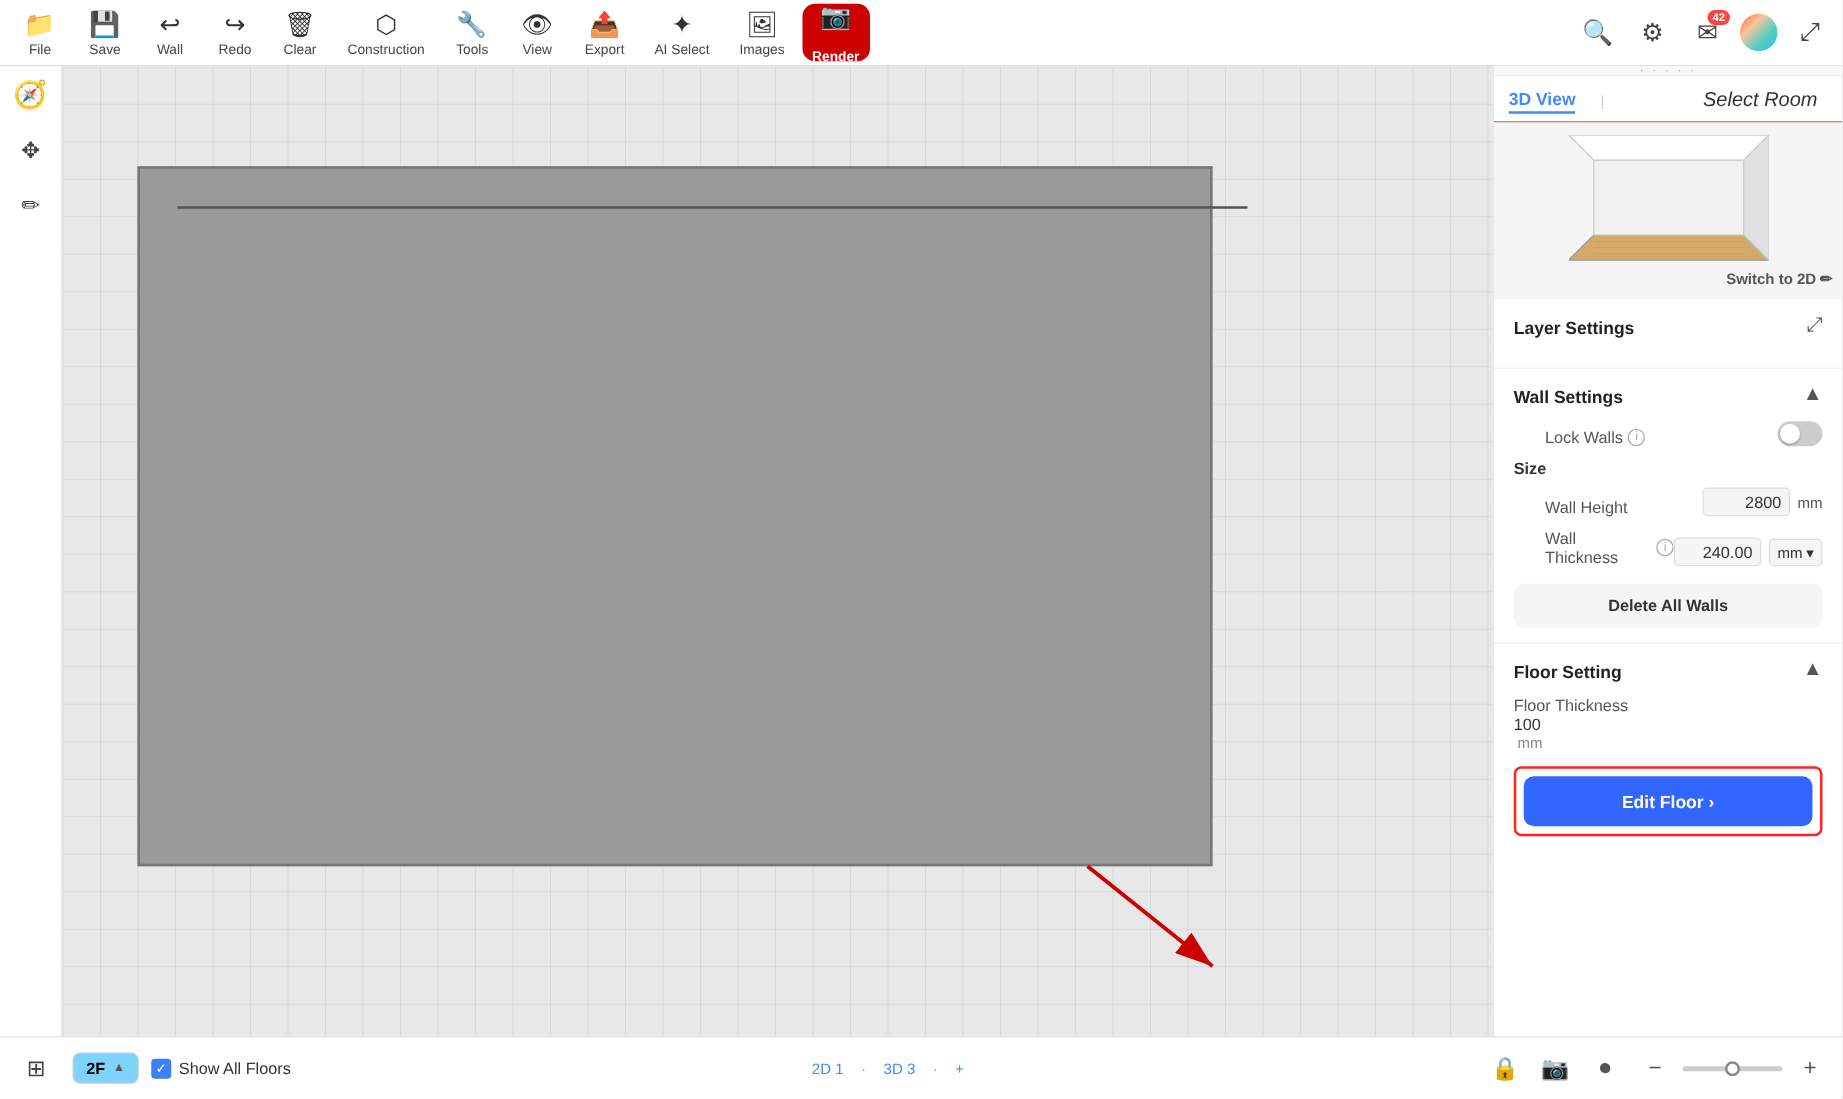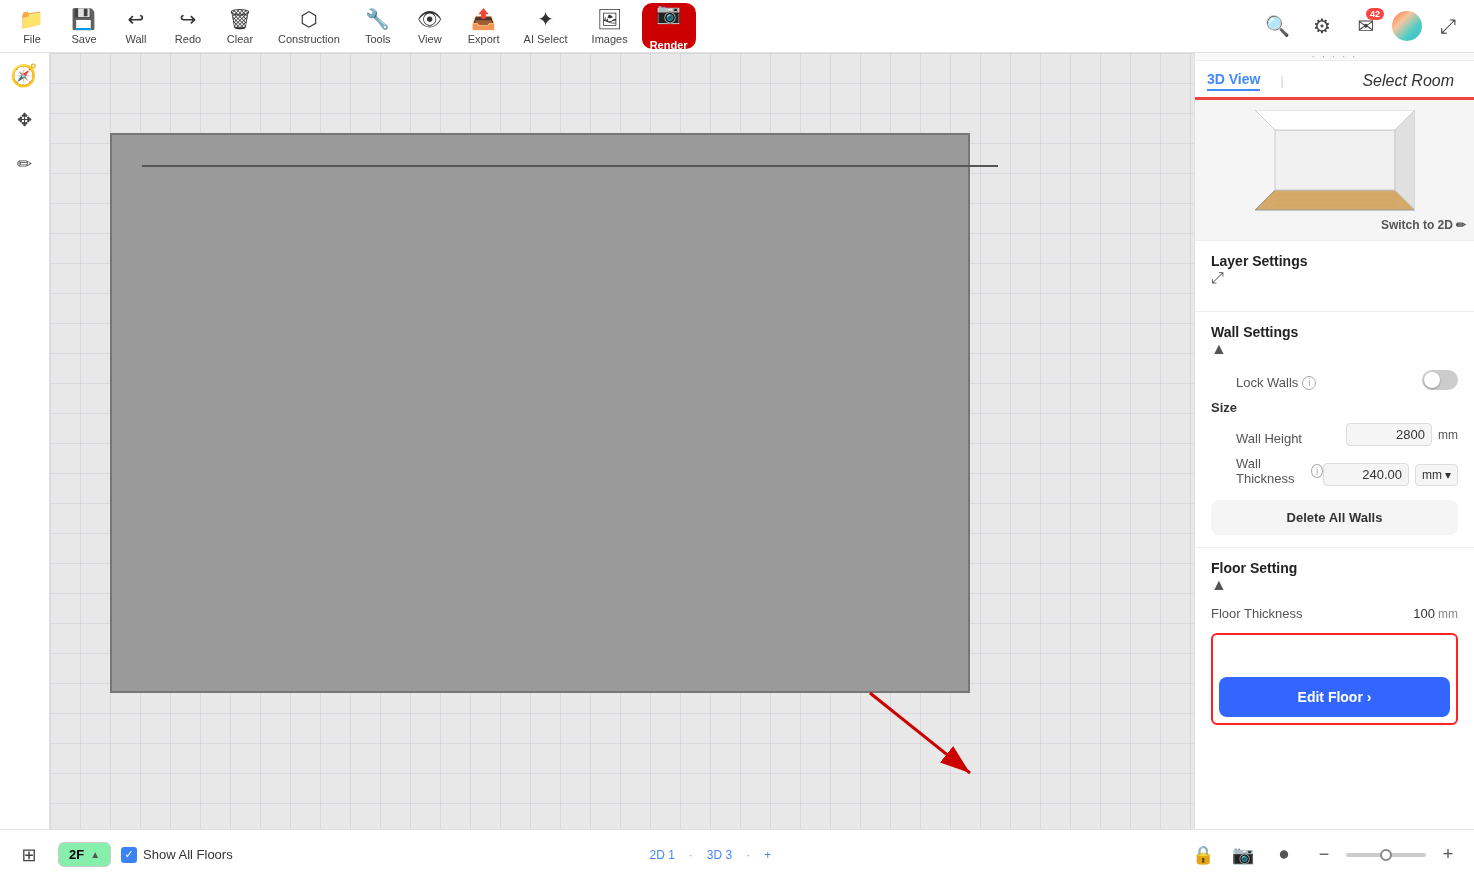--- a/index.html
+++ b/index.html
@@ -254,21 +254,21 @@
       padding: 0 10px;
       gap: 10px;
       flex-shrink: 0;
     }
     .floor-select-group {
       display: flex;
       align-items: center;
       gap: 8px;
     }
     .floor-badge {
-      background: #86efac;
+      background: #7dd3fc;
       border: 1px solid #ccc;
       border-radius: 6px;
       padding: 4px 10px;
       font-size: 13px;
       font-weight: 600;
       display: flex;
       align-items: center;
       gap: 6px;
       cursor: pointer;
     }
@@ -379,21 +379,21 @@
 
     
     .view-3d-section {
       border-bottom: 1px solid #eee;
       padding-bottom: 0;
     }
     .view-3d-tabs {
       display: flex;
       align-items: center;
       padding: 8px 12px 4px;
-      border-bottom: 3px solid #ef4444;
+      border-bottom: 1px solid #ef4444;
       gap: 20px;
     }
     .view-tab-active {
       font-size: 14px;
       font-weight: 700;
       color: #4488ff;
       border-bottom: 2px solid #4488ff;
       padding-bottom: 2px;
     }
     .view-tab-divider { font-size: 12px; color: #ccc; }
@@ -438,24 +438,23 @@
     }
     .resize-dots { font-size: 10px; color: #aaa; letter-spacing: 2px; }
 
     
     .settings-section {
       padding: 12px 16px;
       border-bottom: 1px solid #eee;
     }
     .settings-header {
       display: flex;
-      align-items: flex-start;
+      align-items: flex-end;
       justify-content: space-between;
       margin-bottom: 12px;
-      flex-direction: column;
     }
     .settings-title {
       font-size: 14px;
       font-weight: 700;
       color: #222;
     }
     .collapse-btn {
       font-size: 16px;
       color: #555;
       cursor: pointer;
@@ -521,21 +520,21 @@
       align-items: center;
       gap: 6px;
     }
     .value-input {
       background: #f5f5f5;
       border: 1px solid #ddd;
       border-radius: 4px;
       padding: 3px 6px;
       font-size: 13px;
       color: #333;
-      width: 86px;
+      width: 70px;
       text-align: right;
     }
     .value-unit {
       font-size: 12px;
       color: #555;
     }
     .value-dropdown {
       background: #f5f5f5;
       border: 1px solid #ddd;
       border-radius: 4px;
@@ -559,22 +558,23 @@
       cursor: pointer;
       margin-top: 4px;
     }
 
     
     .floor-setting-section {
       padding: 12px 16px;
     }
     .floor-thickness-row {
       display: flex;
-      align-items: flex-end;
+      align-items: flex-start;
       margin-bottom: 12px;
+      flex-direction: column;
     }
     .floor-thickness-label {
       font-size: 13px;
       color: #555;
       flex: 1;
     }
     .floor-thickness-value {
       font-size: 13px;
       color: #333;
       font-weight: 500;
@@ -591,21 +591,20 @@
       border: none;
       border-radius: 8px;
       font-size: 14px;
       font-weight: 700;
       color: white;
       cursor: pointer;
       display: flex;
       align-items: center;
       justify-content: center;
       gap: 8px;
-      margin-top: 36px;
     }
   </style>
 </head>
 <body>
 
 <div class="toolbar">
   <div class="toolbar-item">
     <span class="t-icon">📁</span>
     <span class="t-label">File</span>
   </div>

